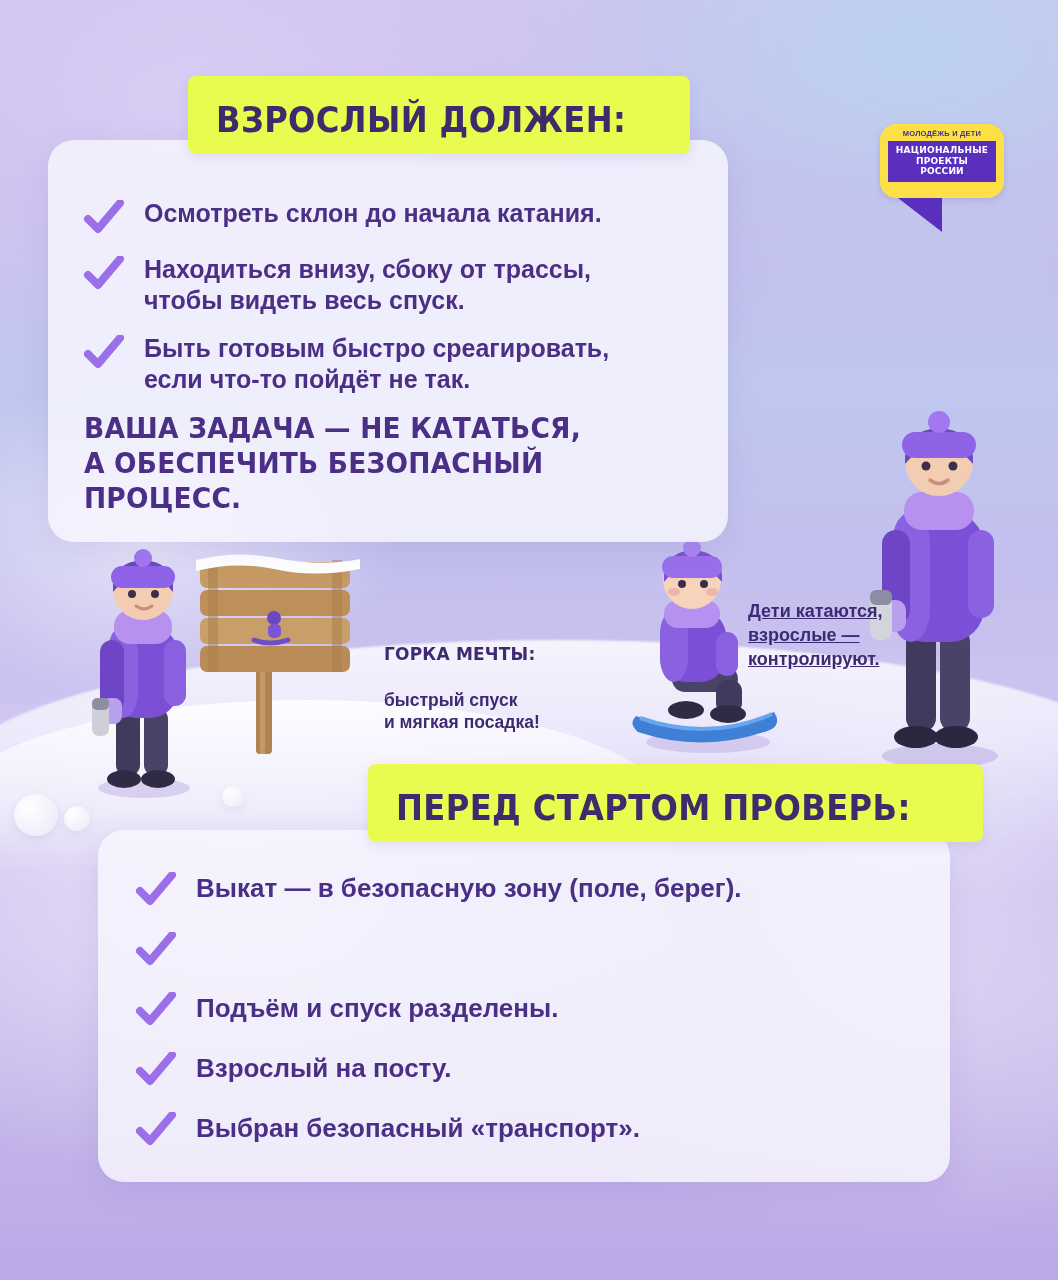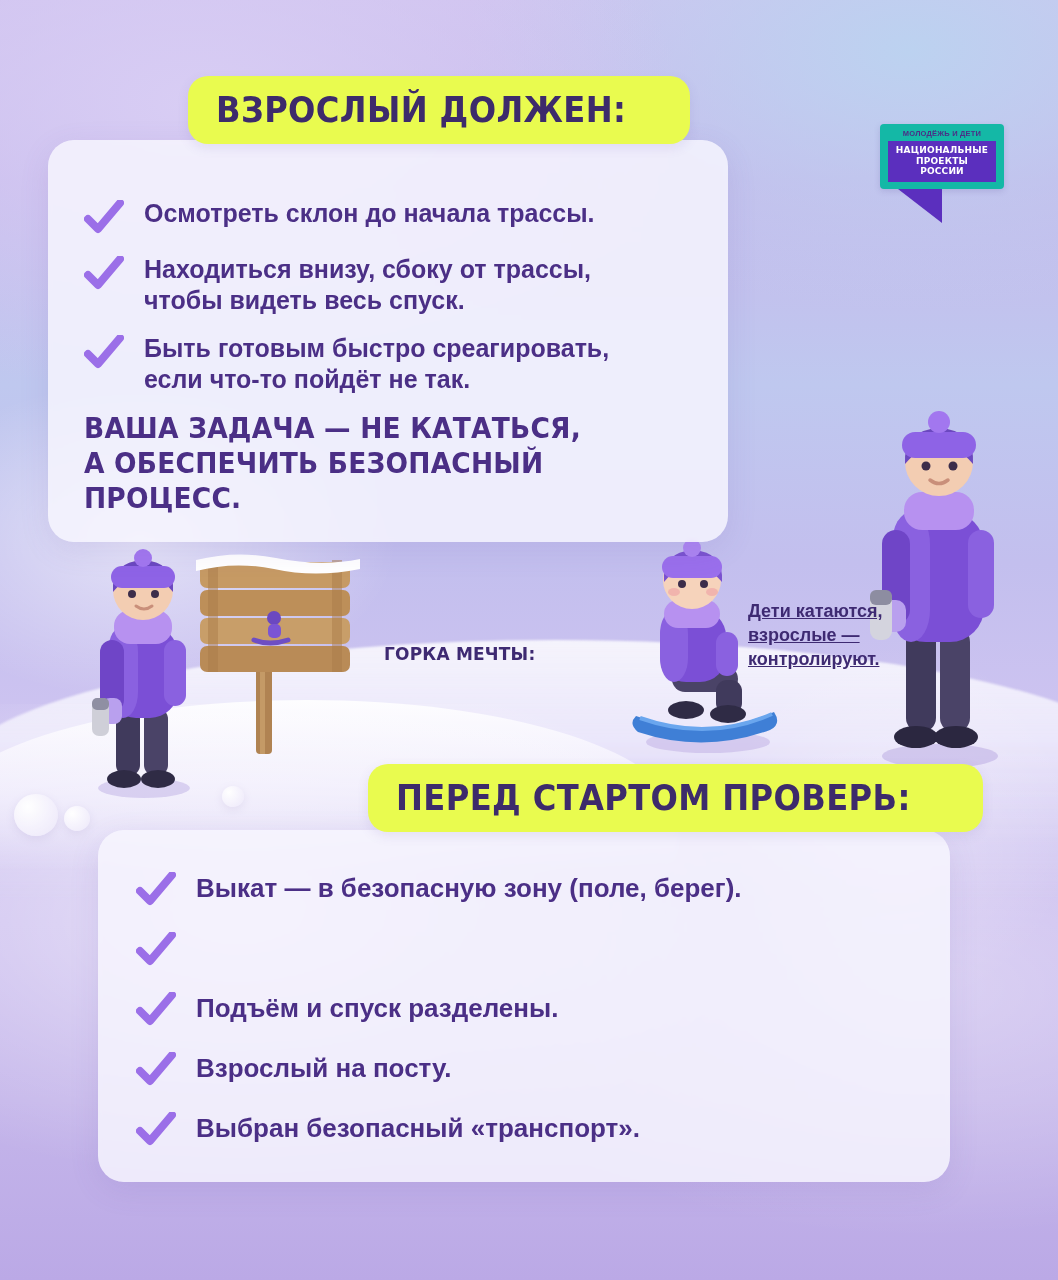--- a/index.html
+++ b/index.html
@@ -78,22 +78,22 @@
     position: absolute;
     border-radius: 50%;
     background: radial-gradient(circle at 32% 30%, #ffffff, #e4ddf8);
     box-shadow: 0 3px 8px rgba(120,100,170,.18);
   }
 
   
   .badge {
     position: absolute;
     background: #e9fb4f;
-    border-radius: 20px;
-    padding: 14px 28px 14px;
+    border-radius: 8px;
+    padding: 24px 28px 14px;
     box-shadow: 0 4px 12px rgba(110,80,170,.12);
     z-index: 6;
   }
   .badge-text {
     font-family: "DejaVu Sans", sans-serif;
     font-weight: bold;
     font-size: 35px;
     letter-spacing: .4px;
     color: #3d2b6b;
     white-space: nowrap;
@@ -205,23 +205,23 @@
 
   
   #logo {
     position: absolute;
     right: 54px;
     top: 124px;
     width: 124px;
     z-index: 8;
   }
   .logo-box {
-    background: #14b8a6;
-    border-radius: 4px;
-    padding: 6px 8px 7px;
+    background: #fde047;
+    border-radius: 16px;
+    padding: 6px 8px 16px;
     text-align: center;
     box-shadow: 0 2px 6px rgba(80,60,140,.18);
   }
   .logo-top {
     font-family: "Liberation Sans", sans-serif;
     font-size: 7.5px;
     font-weight: bold;
     color: #4b2f86;
     letter-spacing: .2px;
     line-height: 1.1;
@@ -379,21 +379,21 @@
 </div>
 
 <div class="card" id="card-adult">
   <ul class="list">
     <li class="list-item">
       <span class="check">
         <svg width="40" height="36" viewBox="0 0 40 36">
             <path d="M4 19 L14 29 L36 3" stroke="#9b6fe8" stroke-width="8" fill="none" stroke-linecap="round" stroke-linejoin="round"></path>
           </svg>
       </span>
-      <span class="item-text">Осмотреть склон до начала трассы.</span>
+      <span class="item-text">Осмотреть склон до начала катания.</span>
     </li>
     <li class="list-item">
       <span class="check">
         <svg width="40" height="36" viewBox="0 0 40 36">
             <path d="M4 19 L14 29 L36 3" stroke="#9b6fe8" stroke-width="8" fill="none" stroke-linecap="round" stroke-linejoin="round"></path>
           </svg>
       </span>
       <span class="item-text">Находиться внизу, сбоку от трассы,
 чтобы видеть весь спуск.</span>
     </li>
@@ -406,20 +406,22 @@
       <span class="item-text">Быть готовым быстро среагировать,
 если что-то пойдёт не так.</span>
     </li>
   </ul>
   <div class="emph">ВАША ЗАДАЧА — НЕ КАТАТЬСЯ,
 А ОБЕСПЕЧИТЬ БЕЗОПАСНЫЙ ПРОЦЕСС.</div>
 </div>
 
 <div class="caption" id="caption-hill">
   <span class="cap-head">ГОРКА МЕЧТЫ:</span>
+  <span>быстрый спуск
+и мягкая посадка!</span>
 </div>
 
 <div class="caption" id="caption-kids">Дети катаются,
 взрослые —
 контролируют.</div>
 
 <div class="badge" id="badge-check">
   <span class="badge-text">ПЕРЕД СТАРТОМ ПРОВЕРЬ:</span>
 </div>
 

